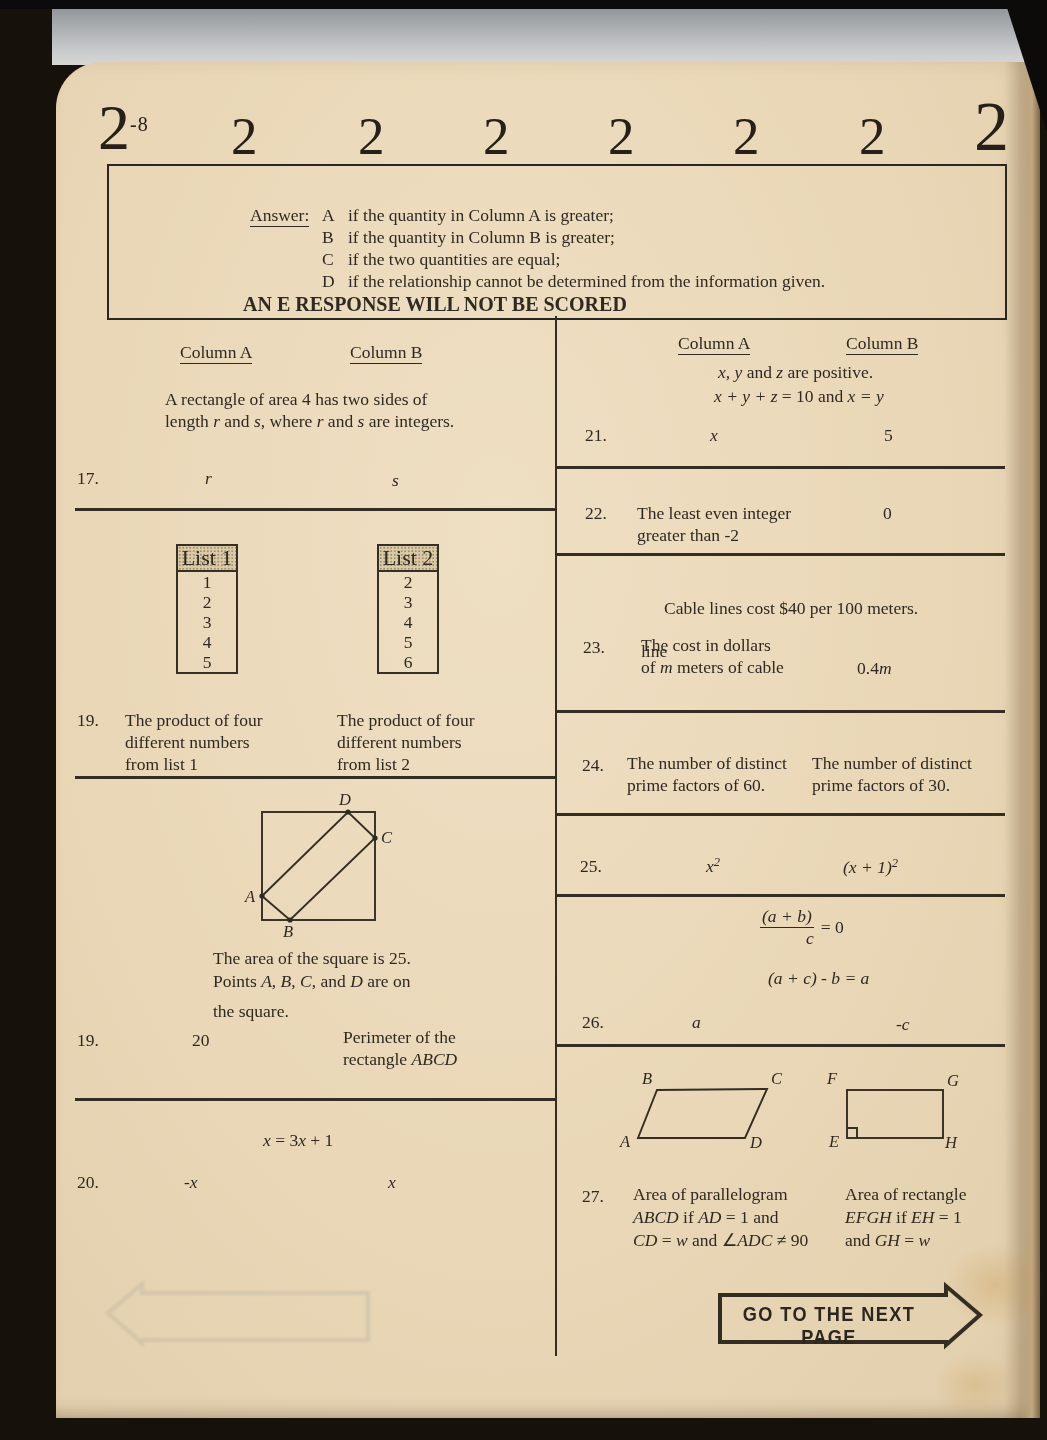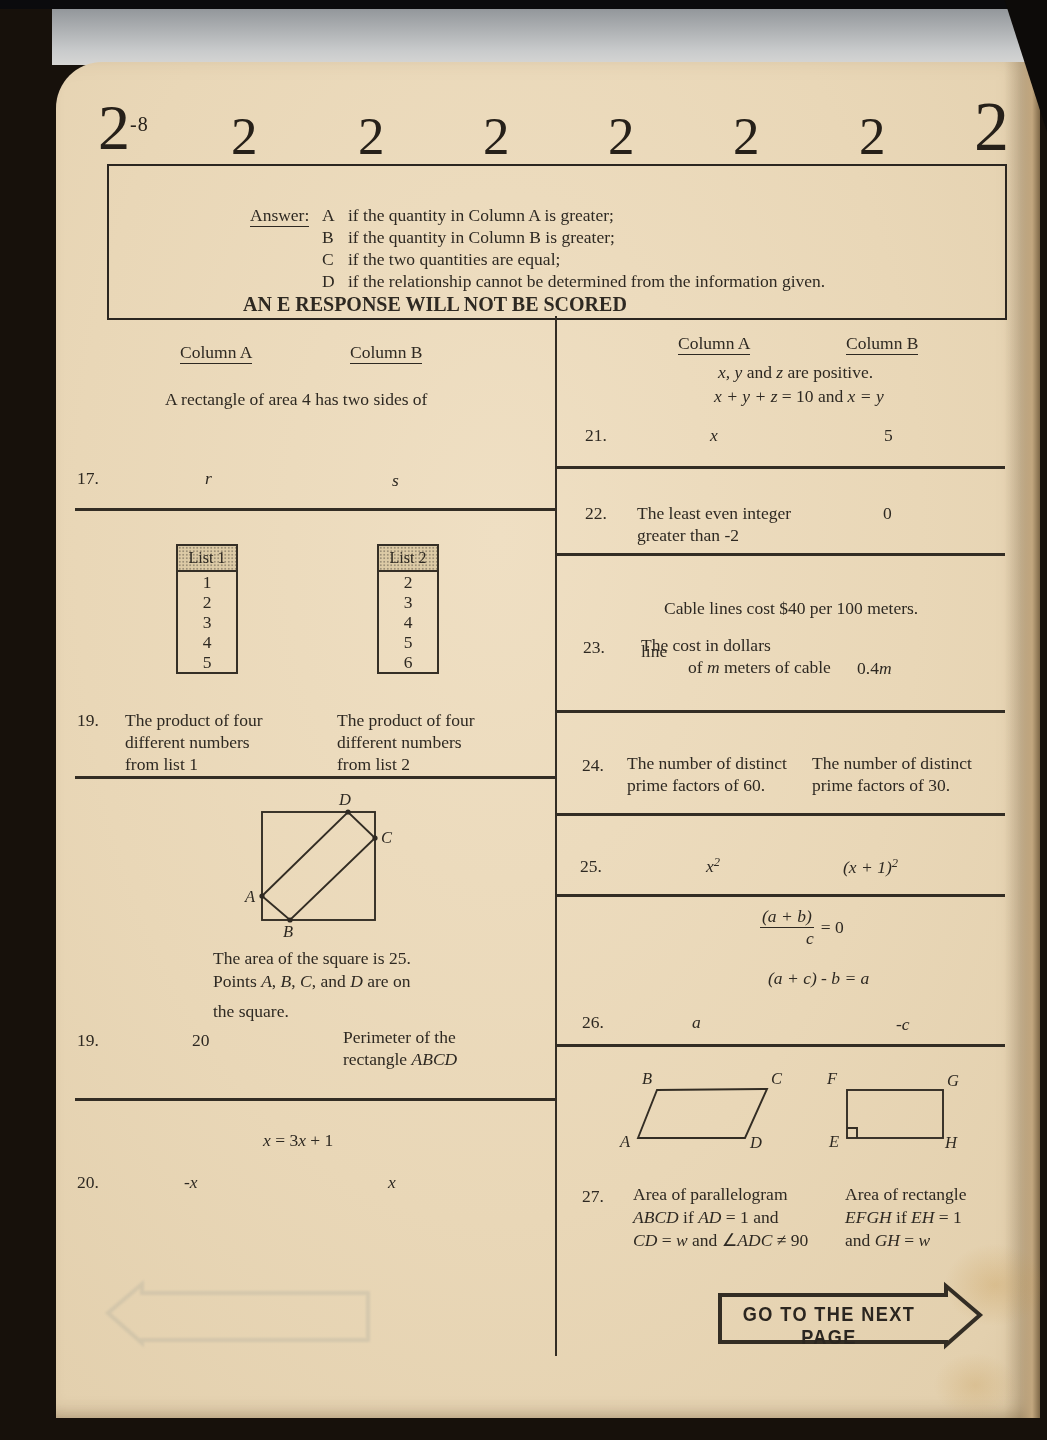--- a/index.html
+++ b/index.html
@@ -22,21 +22,21 @@
   .it{font-style:italic;}
   .b{font-weight:bold;}
   .ul{border-bottom:1.7px solid #2e2922;padding-bottom:1px;}
   .ctr{text-align:center;}
   .hr{position:absolute;height:2.6px;background:#332d24;}
   .vr{position:absolute;width:2.2px;background:#332d24;}
   .big2{position:absolute;color:#262019;line-height:1;}
   .big2 sup{font-size:20px;vertical-align:18px;letter-spacing:1px;}
   .dirbox{position:absolute;left:107px;top:164px;width:896px;height:152px;border:2.5px solid #2b2620;}
   .listbox{position:absolute;width:58px;border:2.2px solid #352f26;}
-  .listhead{height:24px;line-height:24px;text-align:center;font-size:16px;border-bottom:2.2px solid #352f26;
+  .listhead{height:24px;line-height:24px;text-align:center;font-size:22px;border-bottom:2.2px solid #352f26;
         background-color:#ddcba6;
         background-image:radial-gradient(#9d9077 0.9px,rgba(0,0,0,0) 1px);background-size:3.5px 3.5px;}
   .listcell{height:20px;line-height:20px;text-align:center;font-size:17.5px;}
   svg text{font-family:"Liberation Serif",serif;font-style:italic;font-size:16.5px;fill:#2e2922;}
   .fig{position:absolute;}
   .fig path,.fig rect,.fig polygon,.fig polyline{fill:none;stroke:#332d24;stroke-width:1.9px;}
   .fig circle{fill:#2e2922;stroke:none;}
   .frac{display:inline-flex;align-items:center;}
   .fstack{display:inline-flex;flex-direction:column;align-items:flex-end;line-height:1.15;}
   .fnum{border-bottom:1.7px solid #2e2922;padding:0 2px 1px 2px;}
@@ -82,20 +82,23 @@
   <div class="t" style="left:322px;top:271px;">D</div>
   <div class="t" style="left:348px;top:271px;">if the relationship cannot be determined from the information given.</div>
   <div class="t b" style="left:243px;top:292px;font-size:20px;">AN E RESPONSE WILL NOT BE SCORED</div>
 
   <div class="vr" style="left:555px;top:316px;height:1040px;"></div>
 
   <div class="t" style="left:180px;top:342px;"><span class="ul">Column A</span></div>
   <div class="t" style="left:350px;top:342px;"><span class="ul">Column B</span></div>
 
   <div class="t" style="left:165px;top:389px;">A rectangle of area 4 has two sides of</div>
+  <div class="t" style="left:165px;top:411px;">
+    <span>length </span><span class="it">r</span><span> and </span><span class="it">s</span><span>, where </span><span class="it">r</span><span> and </span><span class="it">s</span><span> are integers.</span>
+  </div>
   <div class="t" style="left:77px;top:468px;">17.</div>
   <div class="t it" style="left:205px;top:468px;">r</div>
   <div class="t it" style="left:392px;top:470px;">s</div>
   <div class="hr" style="left:75px;top:508px;width:480px;"></div>
 
   <div class="listbox" style="left:176px;top:544px;">
     <div class="listhead">List 1</div>
     <div class="listcell">1</div>
     <div class="listcell">2</div>
     <div class="listcell">3</div>
@@ -167,21 +170,21 @@
 
   <div class="t" style="left:585px;top:503px;">22.</div>
   <div class="t" style="left:637px;top:503px;">The least even integer</div>
   <div class="t" style="left:637px;top:525px;">greater than -2</div>
   <div class="t" style="left:883px;top:503px;">0</div>
   <div class="hr" style="left:556px;top:553px;width:449px;"></div>
 
   <div class="t" style="left:664px;top:598px;">Cable lines cost $40 per 100 meters.</div>
   <div class="t" style="left:583px;top:637px;">23.</div>
   <div class="t" style="left:641px;top:635px;">The cost in dollars</div>
-  <div class="t" style="left:641px;top:657px;margin-left:47px;">
+  <div class="t" style="left:641px;top:657px;">
     <span>of </span><span class="it">m</span><span> meters of cable</span>
   </div>
   <div class="t" style="left:641px;top:641px;">line</div>
   <div class="t" style="left:857px;top:658px;">
     <span>0.4</span><span class="it">m</span>
   </div>
   <div class="hr" style="left:556px;top:710px;width:449px;"></div>
 
   <div class="t" style="left:582px;top:755px;">24.</div>
   <div class="t" style="left:627px;top:753px;">The number of distinct</div>

